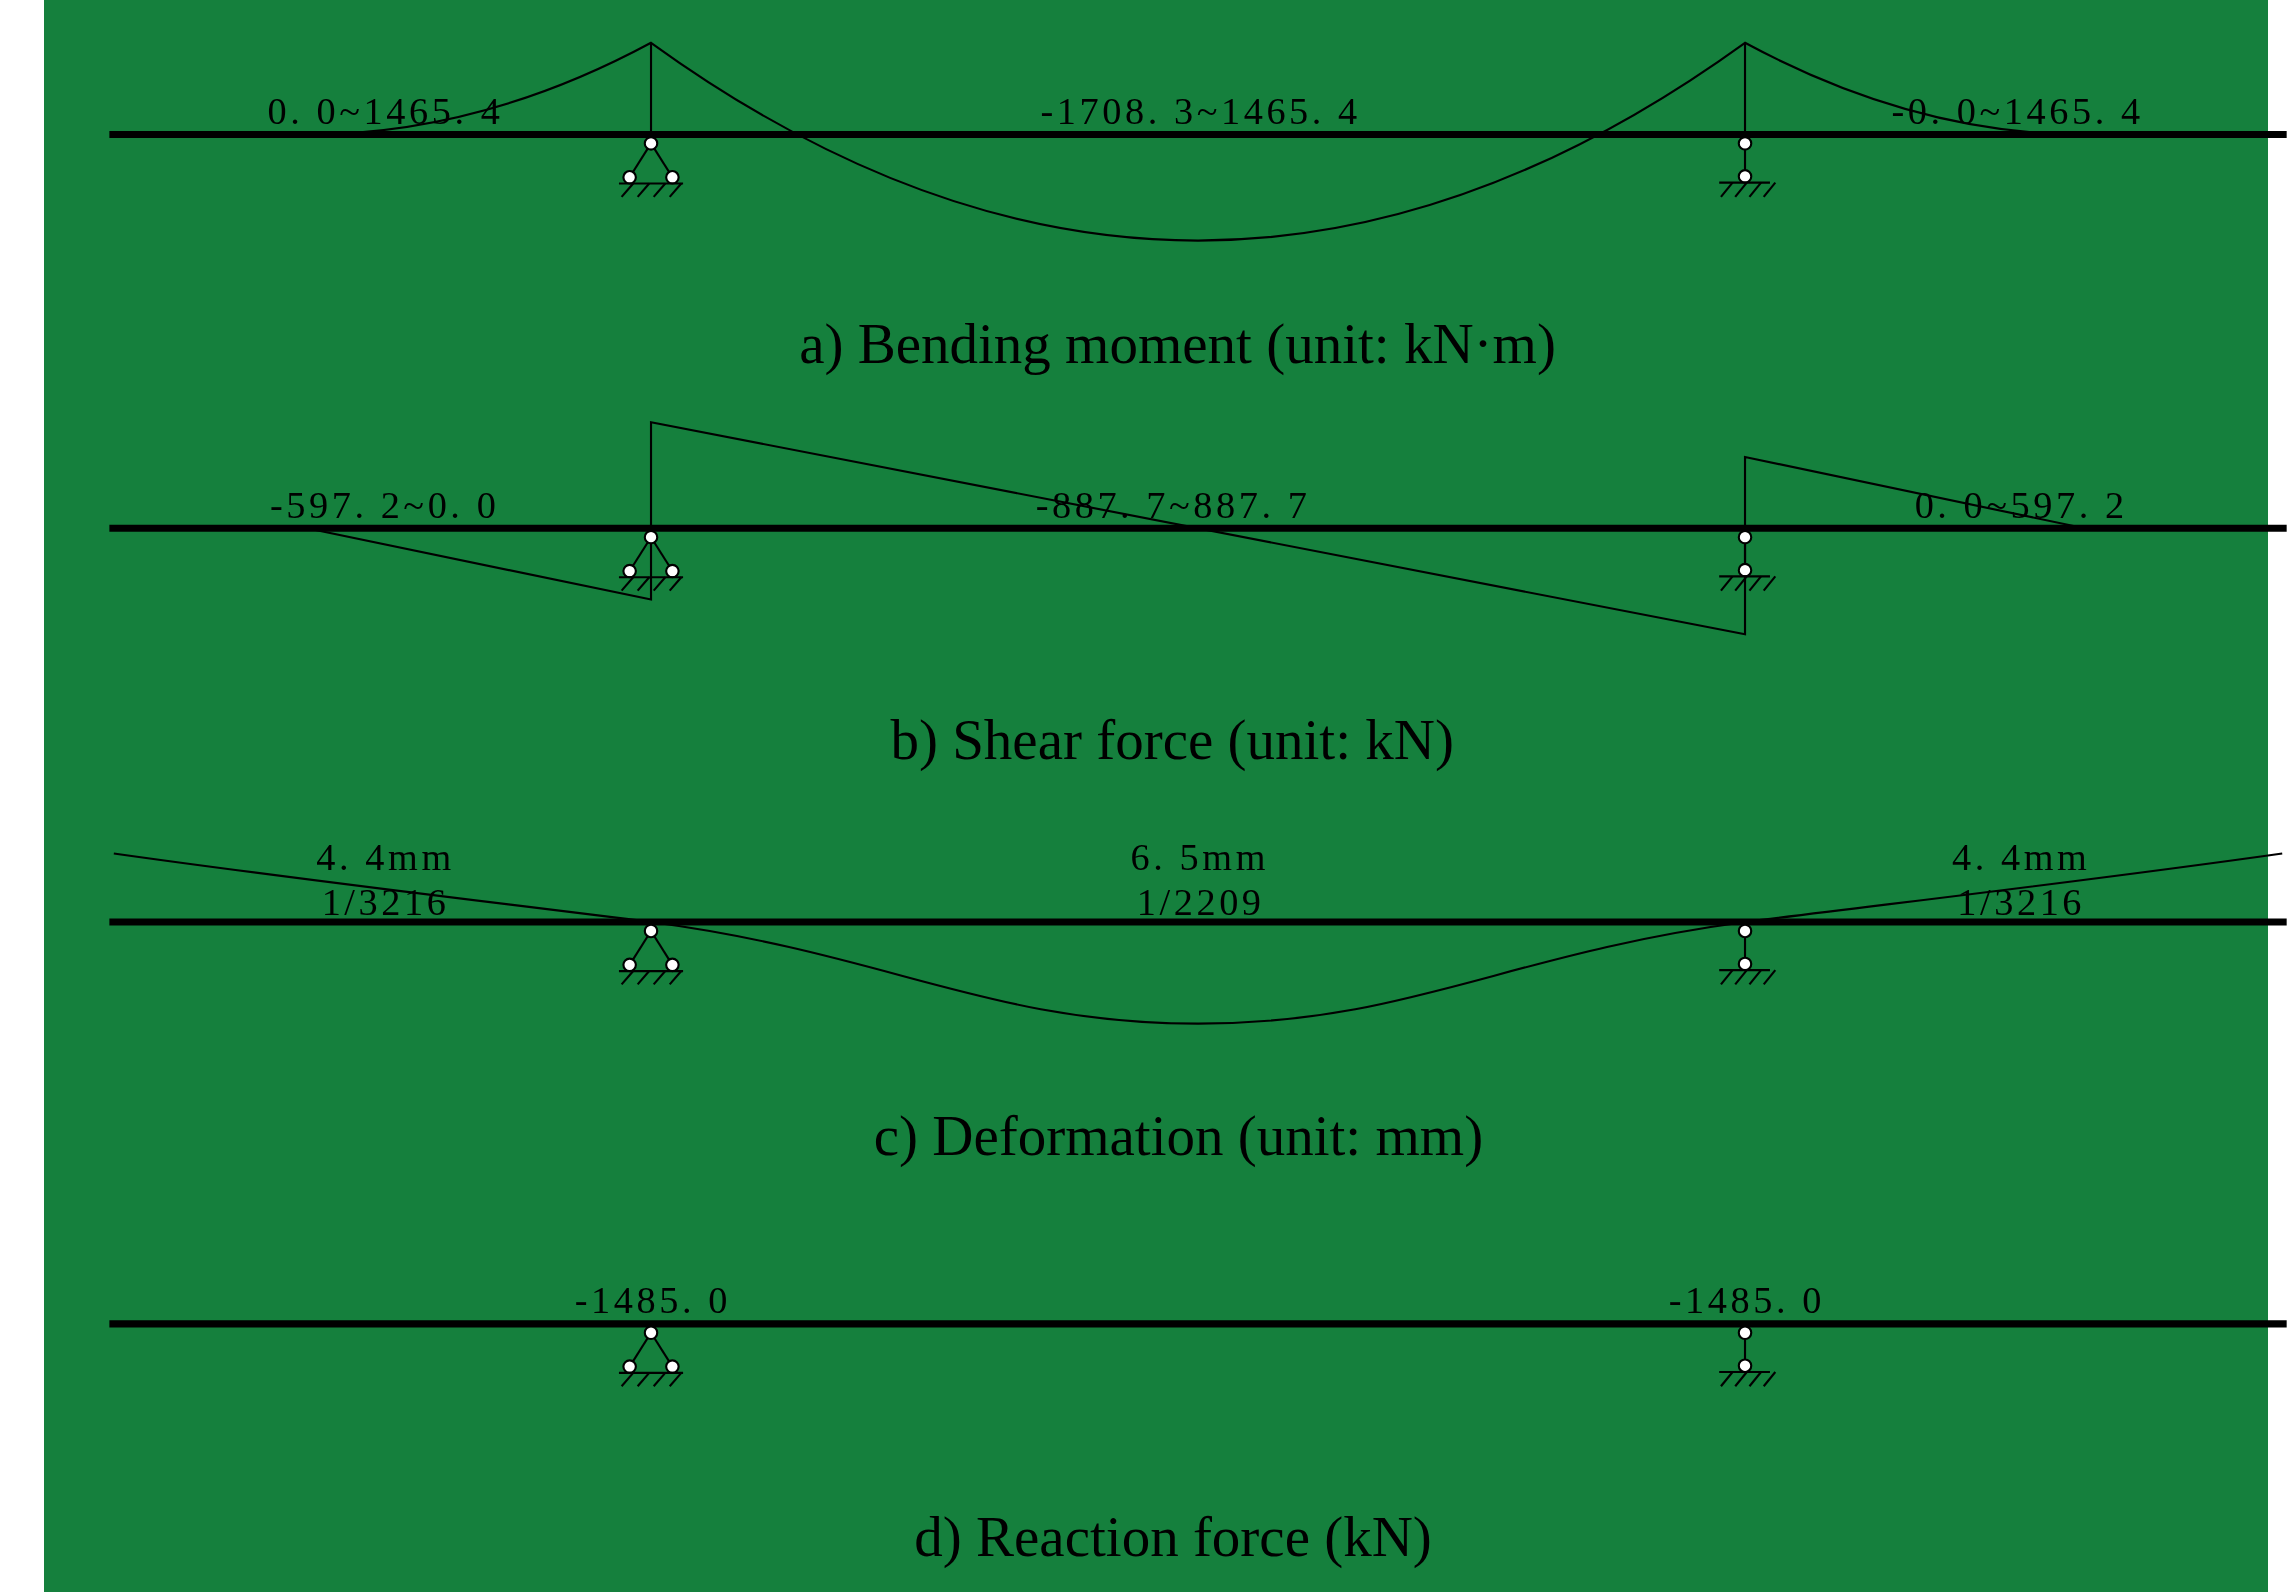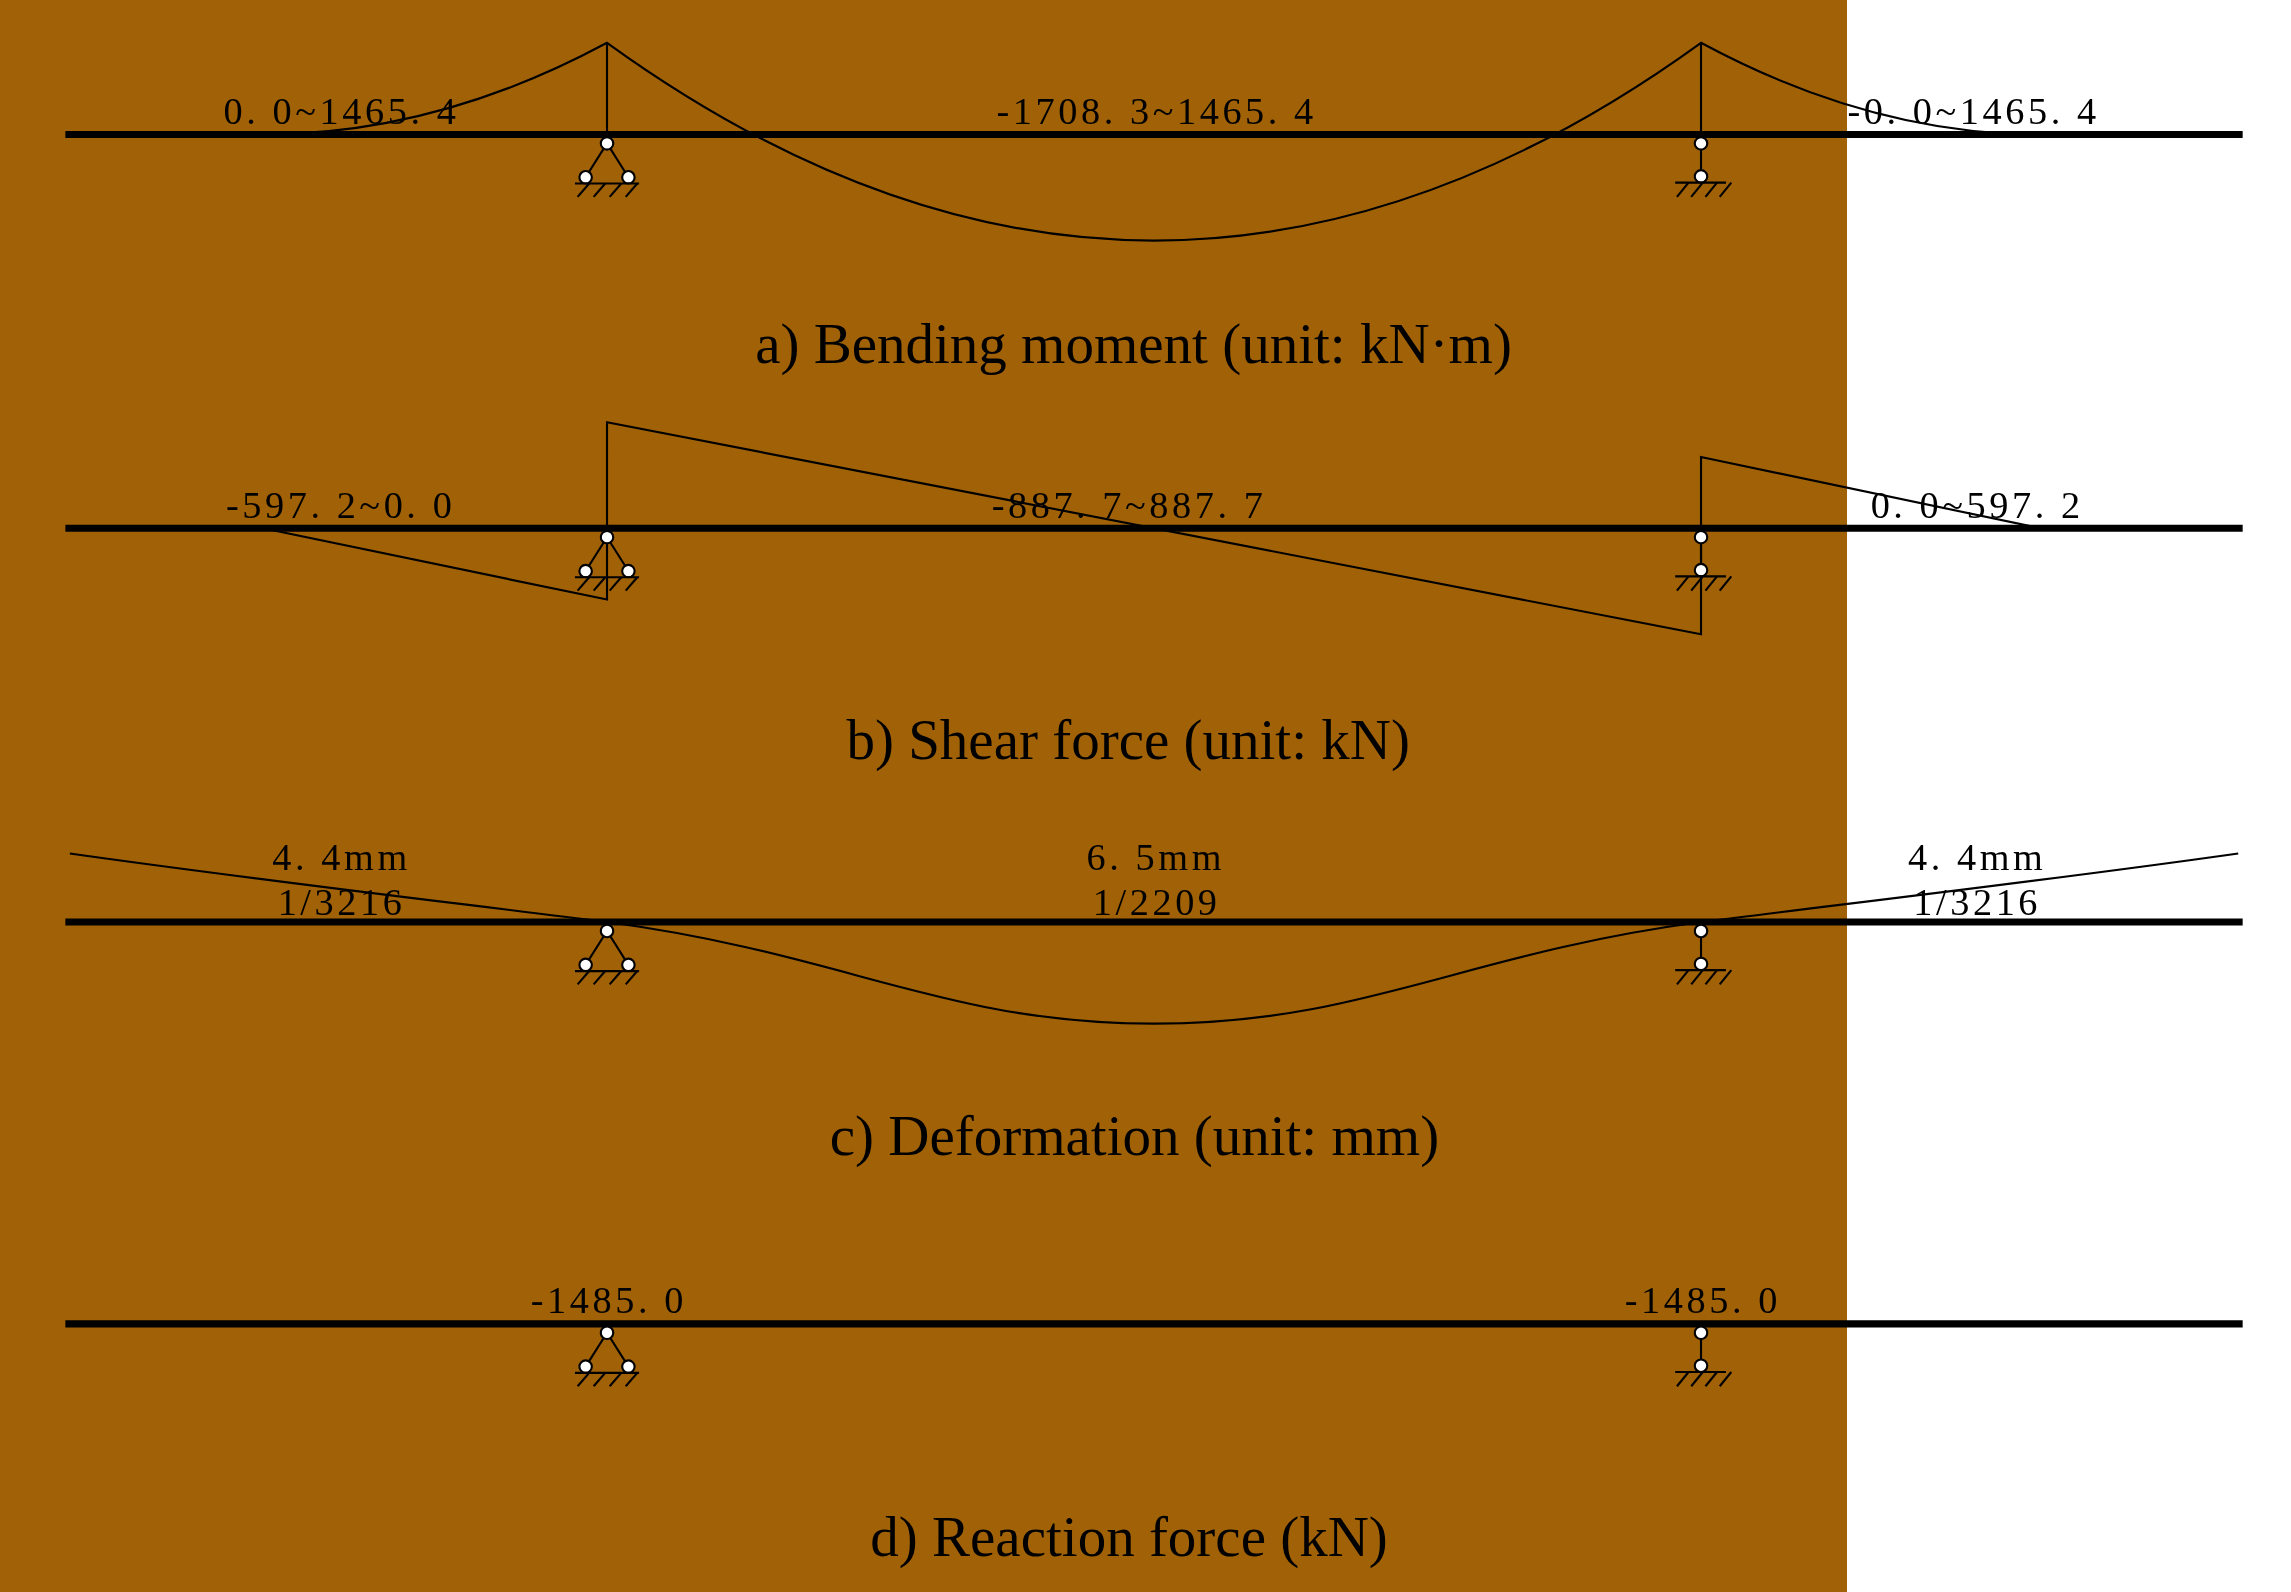--- a/index.html
+++ b/index.html
@@ -1,20 +1,21 @@
 <!DOCTYPE html>
 <html style="font-size:14.3px"><head>
 <meta charset="utf-8">
 <style>
   html,body{margin:0;padding:0;background:#ffffff;}
   .page{
     position:relative;
-    width:1847px;height:1592px;
-    background:#a16207;
+    width:2224px;height:1592px;
+    background:#15803d;
     font-family:"Liberation Serif","DejaVu Serif",serif;
+    margin-left:44px;
   }
   svg{display:block;}
   text{fill:#000000;}
   .val{
     font-size:43px;
     letter-spacing:4px;
     font-family:"Liberation Serif","DejaVu Serif",serif;
   }
   .cap{
     font-size:64px;

